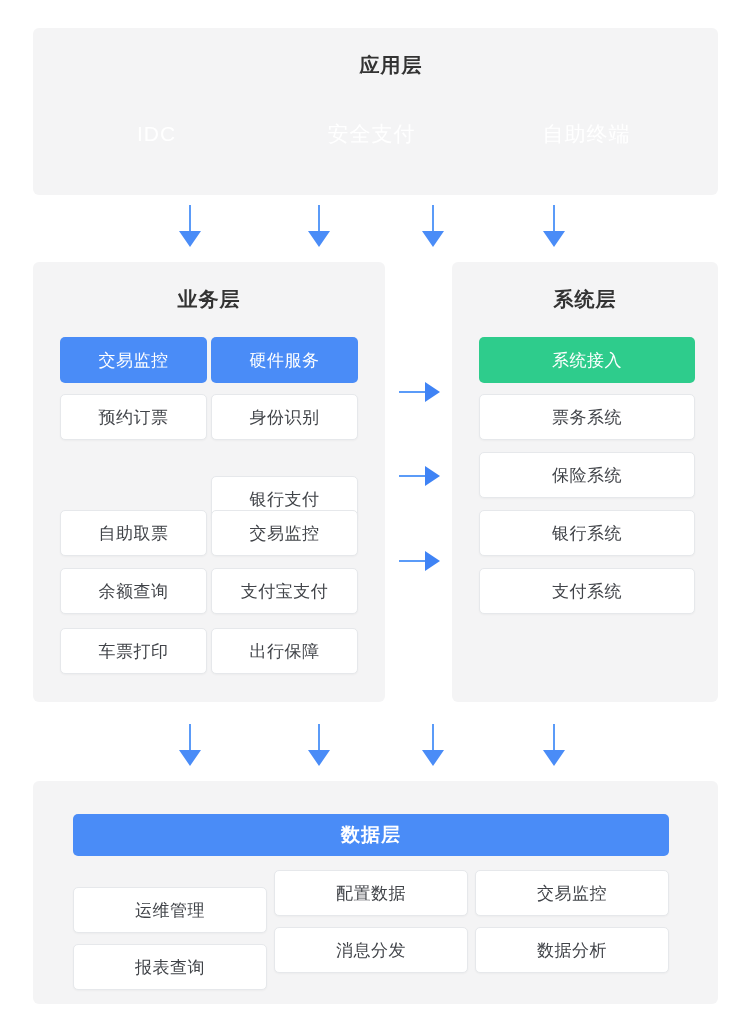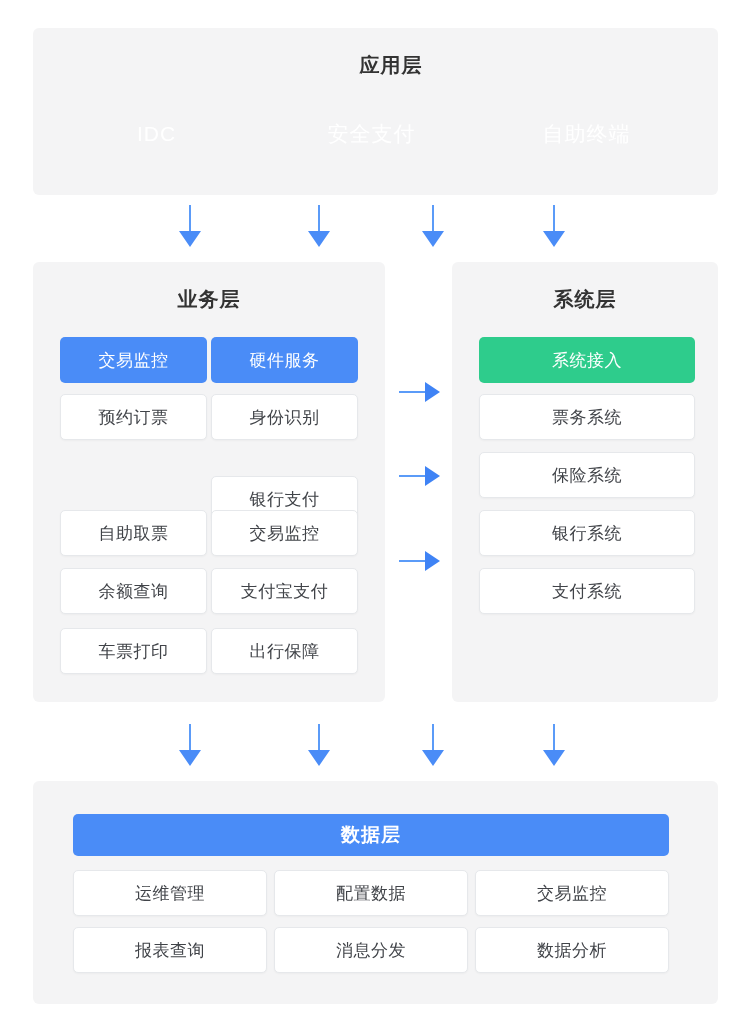--- a/index.html
+++ b/index.html
@@ -109,21 +109,21 @@
     color: #ffffff;
     display: flex;
     align-items: center;
     justify-content: center;
     font-size: 19px;
     font-weight: bold;
     letter-spacing: 1px;
     box-sizing: border-box;
   }
   .data-cell { width: 194px; height: 46px; }
-  .data-c0 { left: 73px;  }
+  .data-c0 { left: 73px; margin-top: 17px;  }
   .data-c1 { left: 274px; }
   .data-c2 { left: 475px; font-family: Liberation Serif, serif; }
   .data-r0 { top: 870px; }
   .data-r1 { top: 927px; }
 
   
   .arrow-down {
     position: absolute;
     width: 26px;
     height: 42px;

